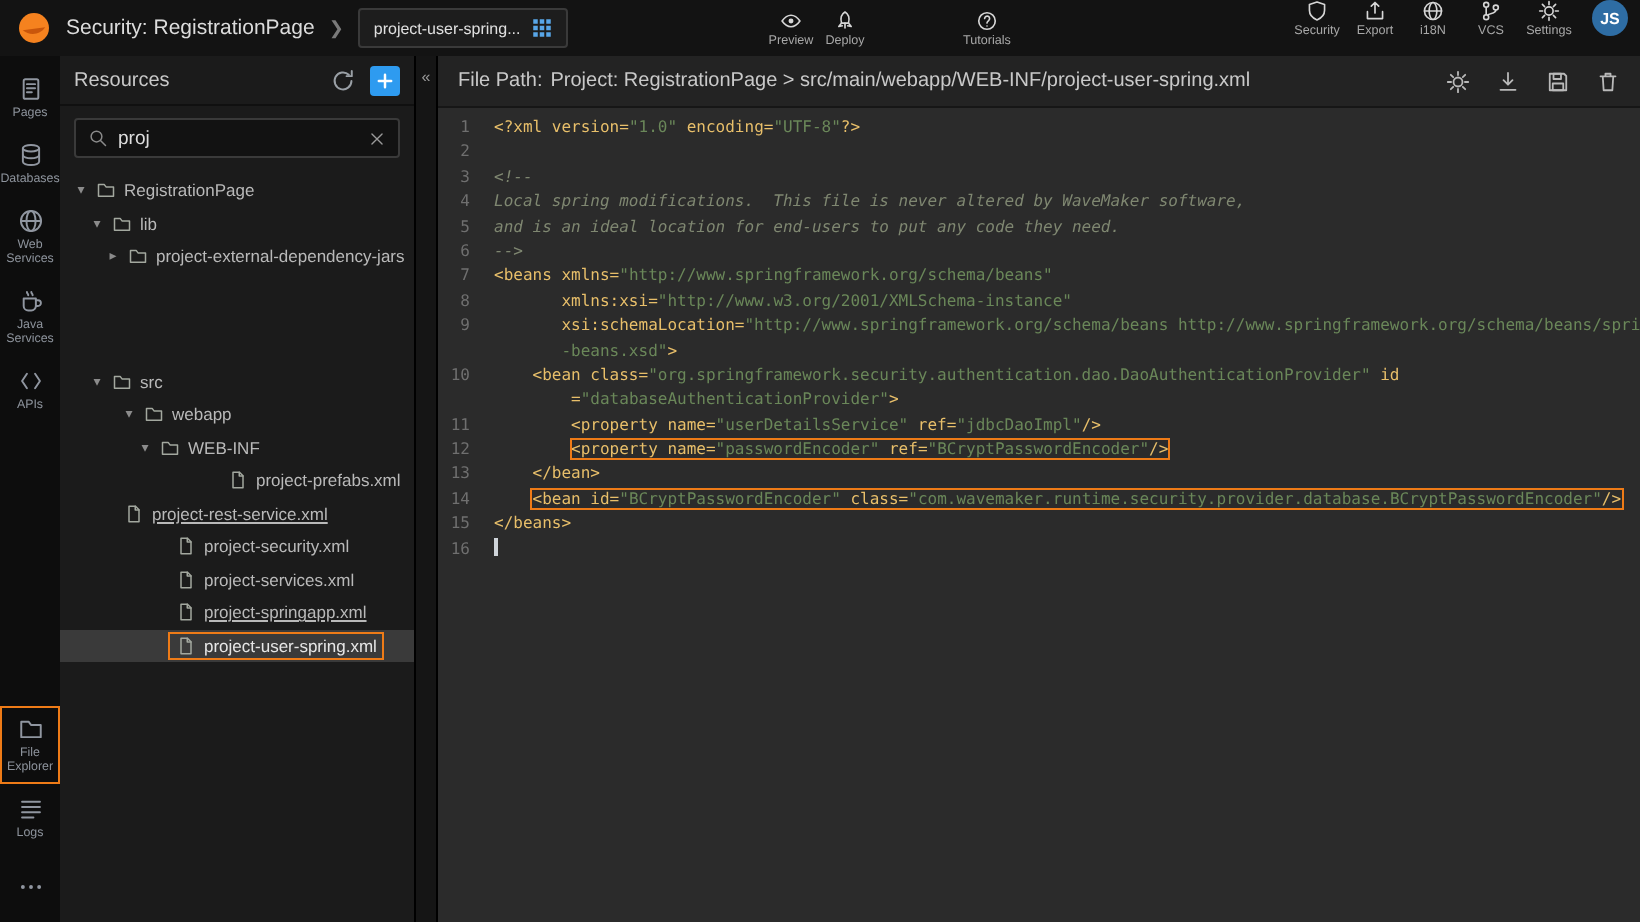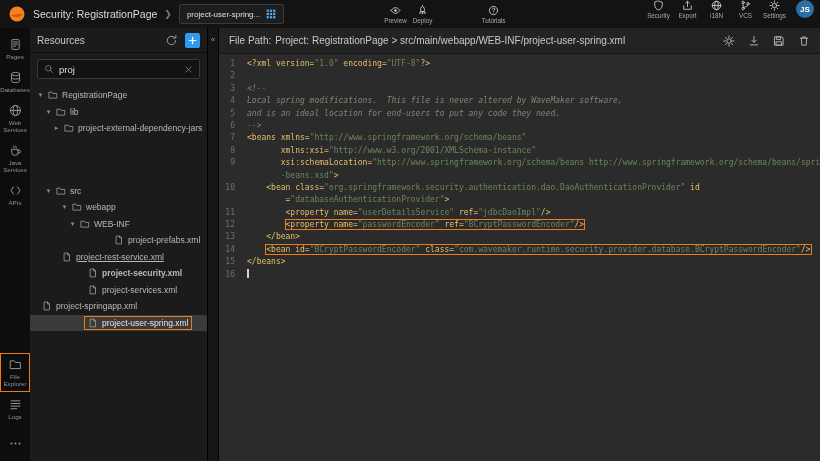--- a/index.html
+++ b/index.html
@@ -375,21 +375,21 @@
           <span class="tree-inner">
             <span class="icon">
               <svg viewBox="0 0 16 16" fill="none" stroke="currentColor" stroke-width="1.2" stroke-linecap="round" stroke-linejoin="round">
                 <path d="M4 1.8h5.2L12 4.6v9.6H4z"></path>
                 <path d="M9 1.8v3h3"></path>
               </svg>
             </span>
             <span class="tree-label">project-rest-service.xml</span>
           </span>
         </div>
-        <div class="tree-row" style="padding-left: 46px; font-weight: bold;">
+        <div class="tree-row" style="padding-left: 46px;">
           <span class="tree-arrow"></span>
           <span class="tree-inner">
             <span class="icon">
               <svg viewBox="0 0 16 16" fill="none" stroke="currentColor" stroke-width="1.2" stroke-linecap="round" stroke-linejoin="round">
                 <path d="M4 1.8h5.2L12 4.6v9.6H4z"></path>
                 <path d="M9 1.8v3h3"></path>
               </svg>
             </span>
             <span class="tree-label">project-security.xml</span>
           </span>
@@ -399,21 +399,21 @@
           <span class="tree-inner">
             <span class="icon">
               <svg viewBox="0 0 16 16" fill="none" stroke="currentColor" stroke-width="1.2" stroke-linecap="round" stroke-linejoin="round">
                 <path d="M4 1.8h5.2L12 4.6v9.6H4z"></path>
                 <path d="M9 1.8v3h3"></path>
               </svg>
             </span>
             <span class="tree-label">project-services.xml</span>
           </span>
         </div>
-        <div class="tree-row" style="">
+        <div class="tree-row" style="padding-left: 46px; text-decoration: underline;">
           <span class="tree-arrow"></span>
           <span class="tree-inner">
             <span class="icon">
               <svg viewBox="0 0 16 16" fill="none" stroke="currentColor" stroke-width="1.2" stroke-linecap="round" stroke-linejoin="round">
                 <path d="M4 1.8h5.2L12 4.6v9.6H4z"></path>
                 <path d="M9 1.8v3h3"></path>
               </svg>
             </span>
             <span class="tree-label">project-springapp.xml</span>
           </span>

